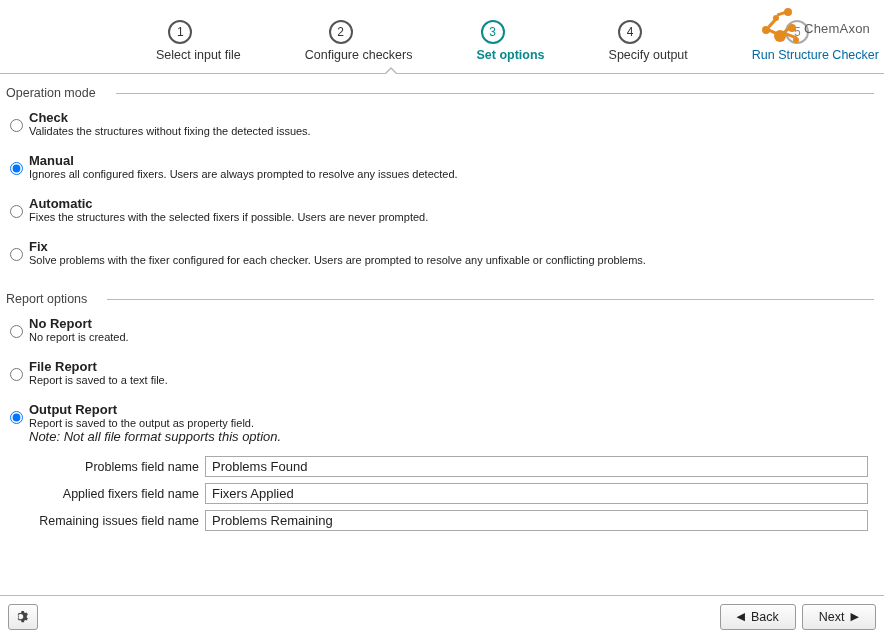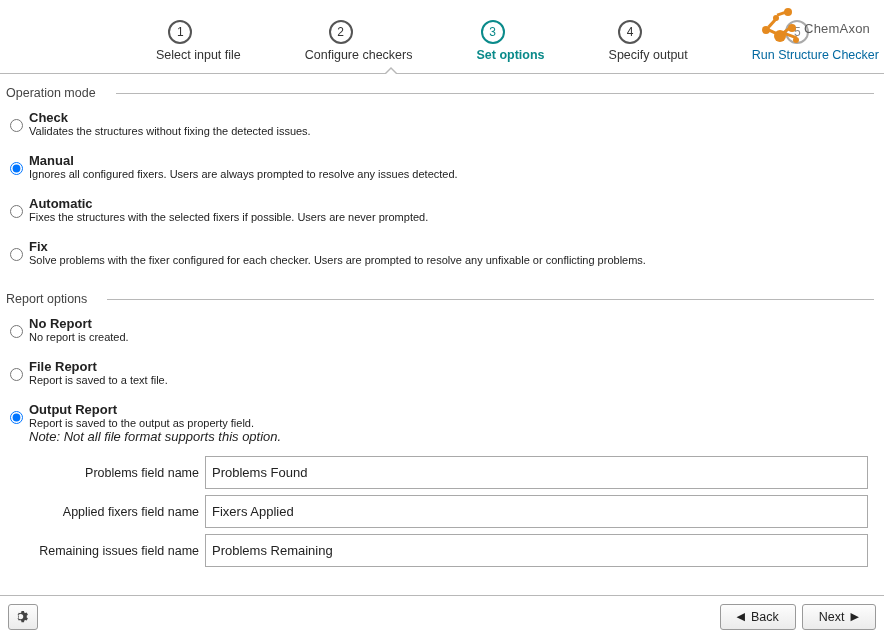--- a/index.html
+++ b/index.html
@@ -138,21 +138,21 @@
     .field-label {
       text-align: right;
       font-size: 12.5px;
       color: #222;
       padding-right: 2px;
     }
     .field-input {
       width: 100%;
       border: 1px solid #a9a9a9;
       background: #fff;
-      height: 33px;
+      height: 21px;
       padding: 0 6px;
       font-family: inherit;
       font-size: 13px;
       color: #222;
     }
 
     
     .footer {
       position: absolute;
       left: 0; right: 0; bottom: 0;

